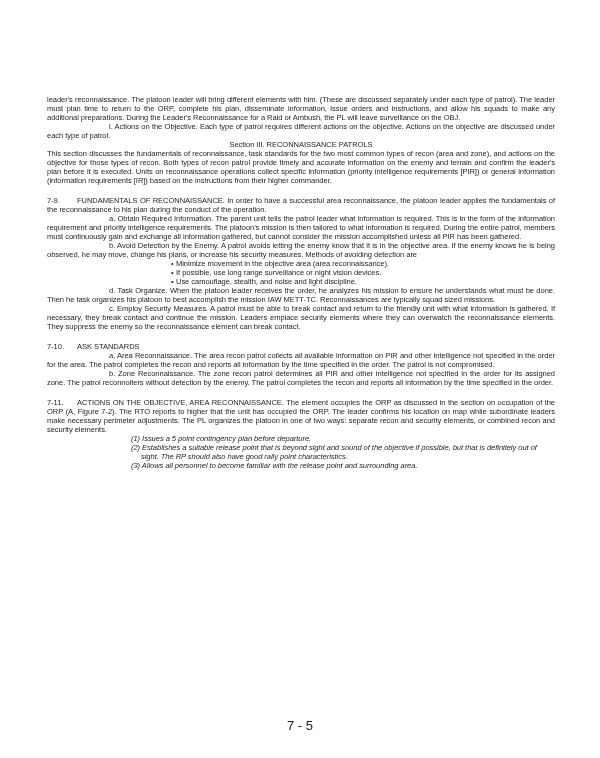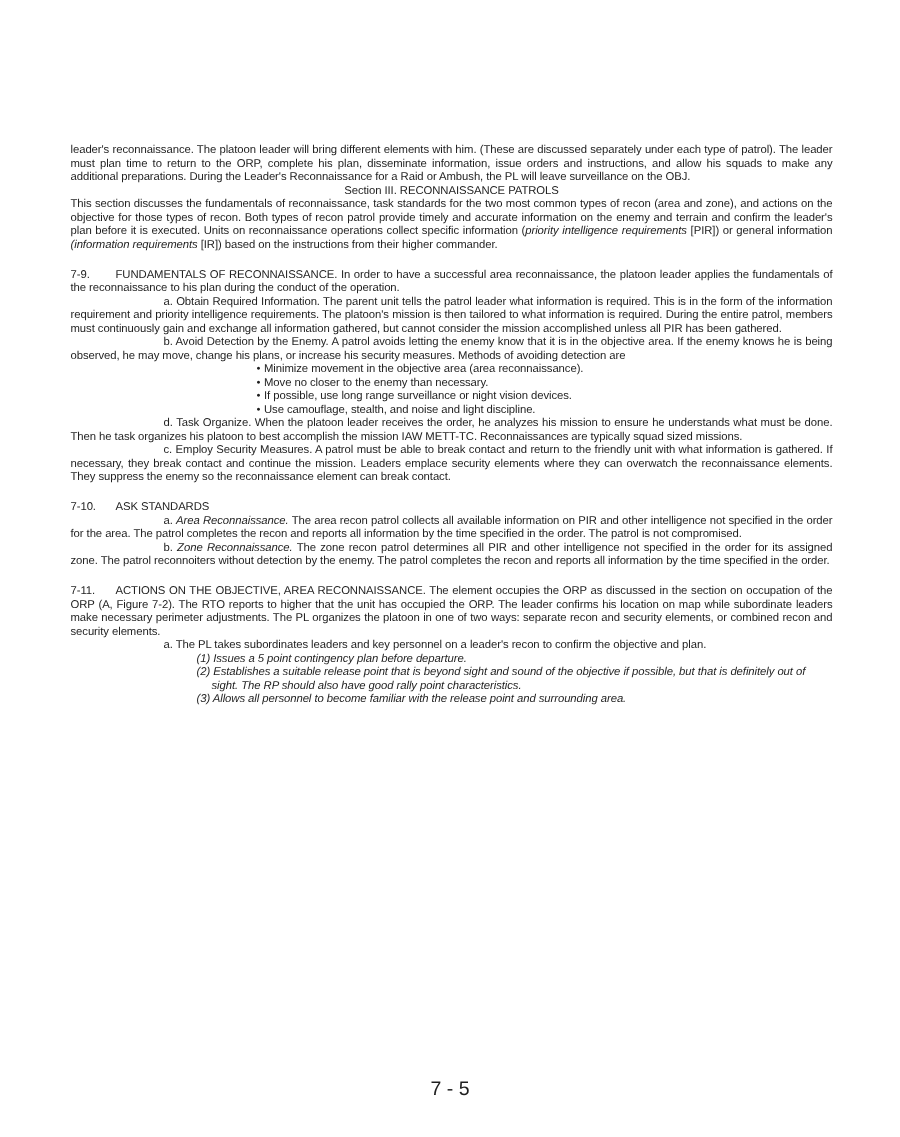--- a/index.html
+++ b/index.html
@@ -12,60 +12,59 @@
     .p { margin: 0; text-align: justify; }
     .ind { text-indent: 62px; }
     .sec-title { text-align: center; margin: 0; }
     .gap { height: 11px; }
     .num { display: inline-block; width: 30px; }
     .bullets { margin: 0; padding: 0 0 0 124px; list-style: none; }
     .bullets li { margin: 0; }
     .bullets li .b { display: inline-block; width: 5px; }
     .sub { margin: 0; padding-left: 84px; font-style: italic; }
     .sub .hang { display: block; padding-left: 10px; text-indent: -10px; }
-    .it { font-style: italic; }
+    .it { }
     .pagenum {
       position: absolute; top: 718px; left: 0; width: 600px; text-align: center;
       font-family: "Liberation Sans", sans-serif; font-size: 13px; color: #1e1e1e;
     }
   </style>
 </head>
 <body>
 
 <div class="page">
 
   <p class="p">leader's reconnaissance. The platoon leader will bring different elements with him. (These are discussed separately under each type of patrol). The leader must plan time to return to the ORP, complete his plan, disseminate information, issue orders and instructions, and allow his squads to make any additional preparations. During the Leader's Reconnaissance for a Raid or Ambush, the PL will leave surveillance on the OBJ.</p>
+  <p class="p ind">l. Actions on the Objective. Each type of patrol requires different actions on the objective. Actions on the objective are discussed under each type of patrol.</p>
 
   <p class="sec-title">Section III. RECONNAISSANCE PATROLS</p>
   <p class="p"><span>This section discusses the fundamentals of reconnaissance, task standards for the two most common types of recon (area and zone), and actions on the objective for those types of recon. Both types of recon patrol provide timely and accurate information on the enemy and terrain and confirm the leader's plan before it is executed. Units on reconnaissance operations collect specific information (</span><span class="it">priority intelligence requirements</span><span> [PIR]) or general information </span><span class="it">(information requirements</span><span> [IR]) based on the instructions from their higher commander.</span></p>
 
   <div class="gap"></div>
 
   <p class="p"><span class="num">7-9.</span><span>FUNDAMENTALS OF RECONNAISSANCE. In order to have a successful area reconnaissance, the platoon leader applies the fundamentals of the reconnaissance to his plan during the conduct of the operation.</span></p>
   <p class="p ind">a. Obtain Required Information. The parent unit tells the patrol leader what information is required. This is in the form of the information requirement and priority intelligence requirements. The platoon's mission is then tailored to what information is required. During the entire patrol, members must continuously gain and exchange all information gathered, but cannot consider the mission accomplished unless all PIR has been gathered.</p>
   <p class="p ind">b. Avoid Detection by the Enemy. A patrol avoids letting the enemy know that it is in the objective area. If the enemy knows he is being observed, he may move, change his plans, or increase his security measures. Methods of avoiding detection are</p>
   <ul class="bullets">
     <li><span class="b">•</span><span>Minimize movement in the objective area (area reconnaissance).</span></li>
-    <li><span class="b">•</span><span>Move no closer to the enemy than necessary.</span></li>
     <li><span class="b">•</span><span>If possible, use long range surveillance or night vision devices.</span></li>
     <li><span class="b">•</span><span>Use camouflage, stealth, and noise and light discipline.</span></li>
   </ul>
   <p class="p ind">d. Task Organize. When the platoon leader receives the order, he analyzes his mission to ensure he understands what must be done. Then he task organizes his platoon to best accomplish the mission IAW METT-TC. Reconnaissances are typically squad sized missions.</p>
   <p class="p ind">c. Employ Security Measures. A patrol must be able to break contact and return to the friendly unit with what information is gathered. If necessary, they break contact and continue the mission. Leaders emplace security elements where they can overwatch the reconnaissance elements. They suppress the enemy so the reconnaissance element can break contact.</p>
 
   <div class="gap"></div>
 
   <p class="p"><span class="num">7-10.</span><span>ASK STANDARDS</span></p>
   <p class="p ind"><span>a. </span><span class="it">Area Reconnaissance.</span><span> The area recon patrol collects all available information on PIR and other intelligence not specified in the order for the area. The patrol completes the recon and reports all information by the time specified in the order. The patrol is not compromised.</span></p>
   <p class="p ind"><span>b. </span><span class="it">Zone Reconnaissance.</span><span> The zone recon patrol determines all PIR and other intelligence not specified in the order for its assigned zone. The patrol reconnoiters without detection by the enemy. The patrol completes the recon and reports all information by the time specified in the order.</span></p>
 
   <div class="gap"></div>
 
   <p class="p"><span class="num">7-11.</span><span>ACTIONS ON THE OBJECTIVE, AREA RECONNAISSANCE. The element occupies the ORP as discussed in the section on occupation of the ORP (A, Figure 7-2). The RTO reports to higher that the unit has occupied the ORP. The leader confirms his location on map while subordinate leaders make necessary perimeter adjustments. The PL organizes the platoon in one of two ways: separate recon and security elements, or combined recon and security elements.</span></p>
-  <p class="p ind">a. The PL takes subordinates leaders and key personnel on a leader's recon to confirm the objective and plan.</p>
   <div class="sub">
     <span class="hang">(1) Issues a 5 point contingency plan before departure.</span>
     <span class="hang">(2) Establishes a suitable release point that is beyond sight and sound of the objective if possible, but that is definitely out of sight. The RP should also have good rally point characteristics.</span>
     <span class="hang">(3) Allows all personnel to become familiar with the release point and surrounding area.</span>
   </div>
 </div>
 
 <div class="pagenum">7 - 5</div>
 
 </body></html>

